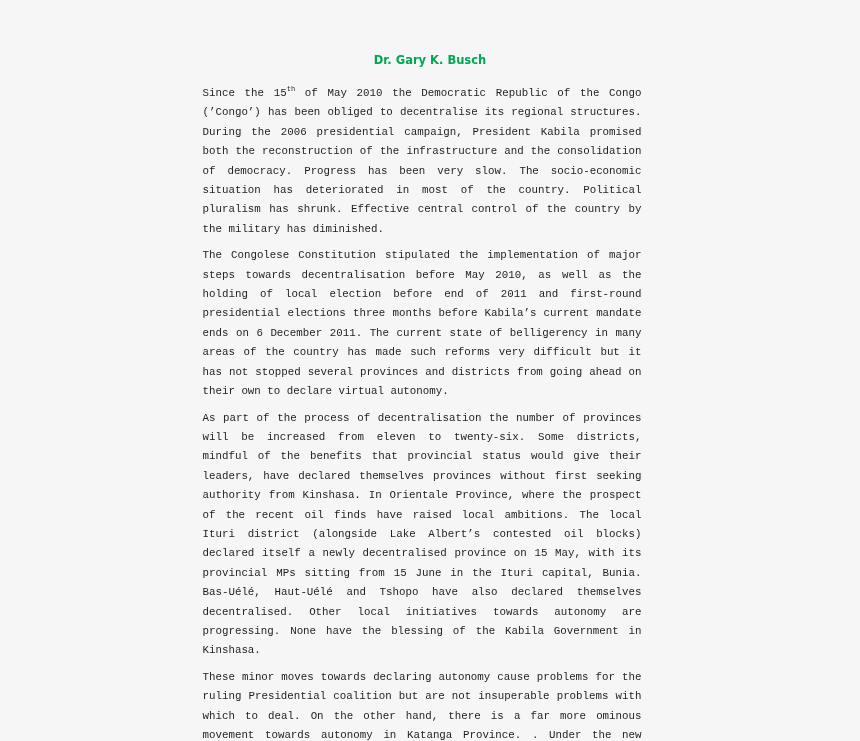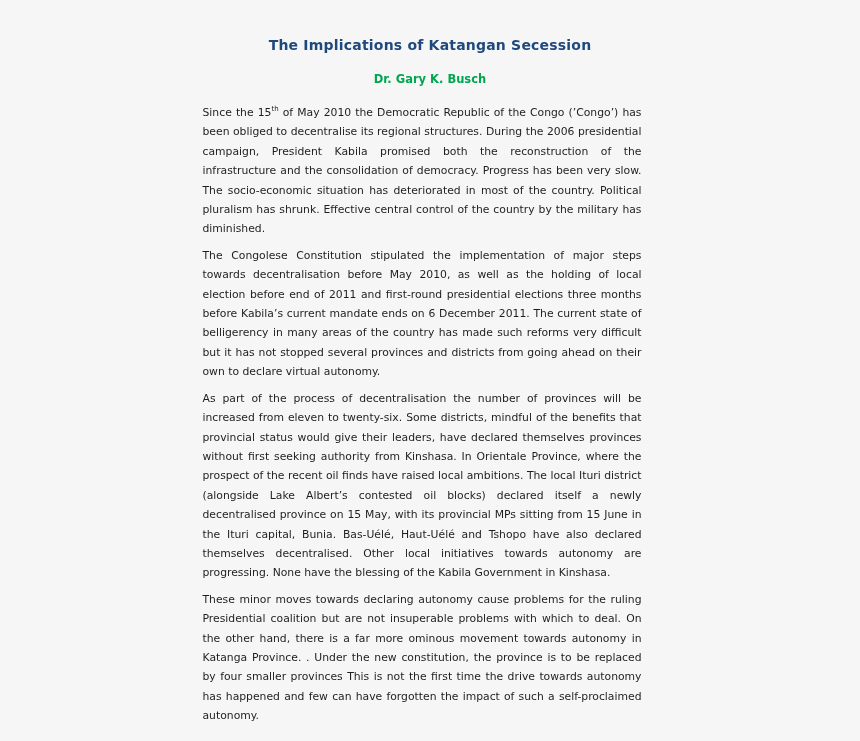--- a/index.html
+++ b/index.html
@@ -39,32 +39,32 @@
     text-align: center;
     color: var(--author-color);
     margin: 16px 0 17px 0;
   }
   .doc-body p {
     font-size: 10.8px;
     line-height: 19.4px;
     text-align: justify;
     color: var(--body-color);
     margin: 0 16px 7px 0;
+    font-family: Liberation Mono, monospace;
   }
   .doc-body p sup {
     font-size: 7px;
     line-height: 0;
     vertical-align: super;
   }
 </style>
 </head>
 <body>
 
 <div class="page">
-  <h1 class="doc-title">The Implications of Katangan Secession</h1>
 
   <h2 class="doc-author">Dr. Gary K. Busch</h2>
 
   <div class="doc-body">
     <p><span>Since the 15</span><sup>th</sup><span> of May 2010 the Democratic Republic of the Congo (’Congo’) has been obliged to decentralise its regional structures. During the 2006 presidential campaign, President Kabila promised both the reconstruction of the infrastructure and the consolidation of democracy. Progress has been very slow. The socio-economic situation has deteriorated in most of the country. Political pluralism has shrunk. Effective central control of the country by the military has diminished.</span></p>
 
     <p>The Congolese Constitution stipulated the implementation of major steps towards decentralisation before May 2010, as well as the holding of local election before end of 2011 and first-round presidential elections three months before Kabila’s current mandate ends on 6 December 2011. The current state of belligerency in many areas of the country has made such reforms very difficult but it has not stopped several provinces and districts from going ahead on their own to declare virtual autonomy.</p>
 
     <p>As part of the process of decentralisation the number of provinces will be increased from eleven to twenty-six. Some districts, mindful of the benefits that provincial status would give their leaders, have declared themselves provinces without first seeking authority from Kinshasa. In Orientale Province, where the prospect of the recent oil finds have raised local ambitions. The local  Ituri district (alongside Lake Albert’s contested oil blocks) declared itself a newly decentralised province on 15 May, with its provincial MPs sitting from 15 June in the Ituri capital, Bunia. Bas-Uélé, Haut-Uélé and Tshopo have also declared themselves decentralised. Other local initiatives towards autonomy are progressing. None have the blessing of the Kabila Government in Kinshasa.</p>
 

